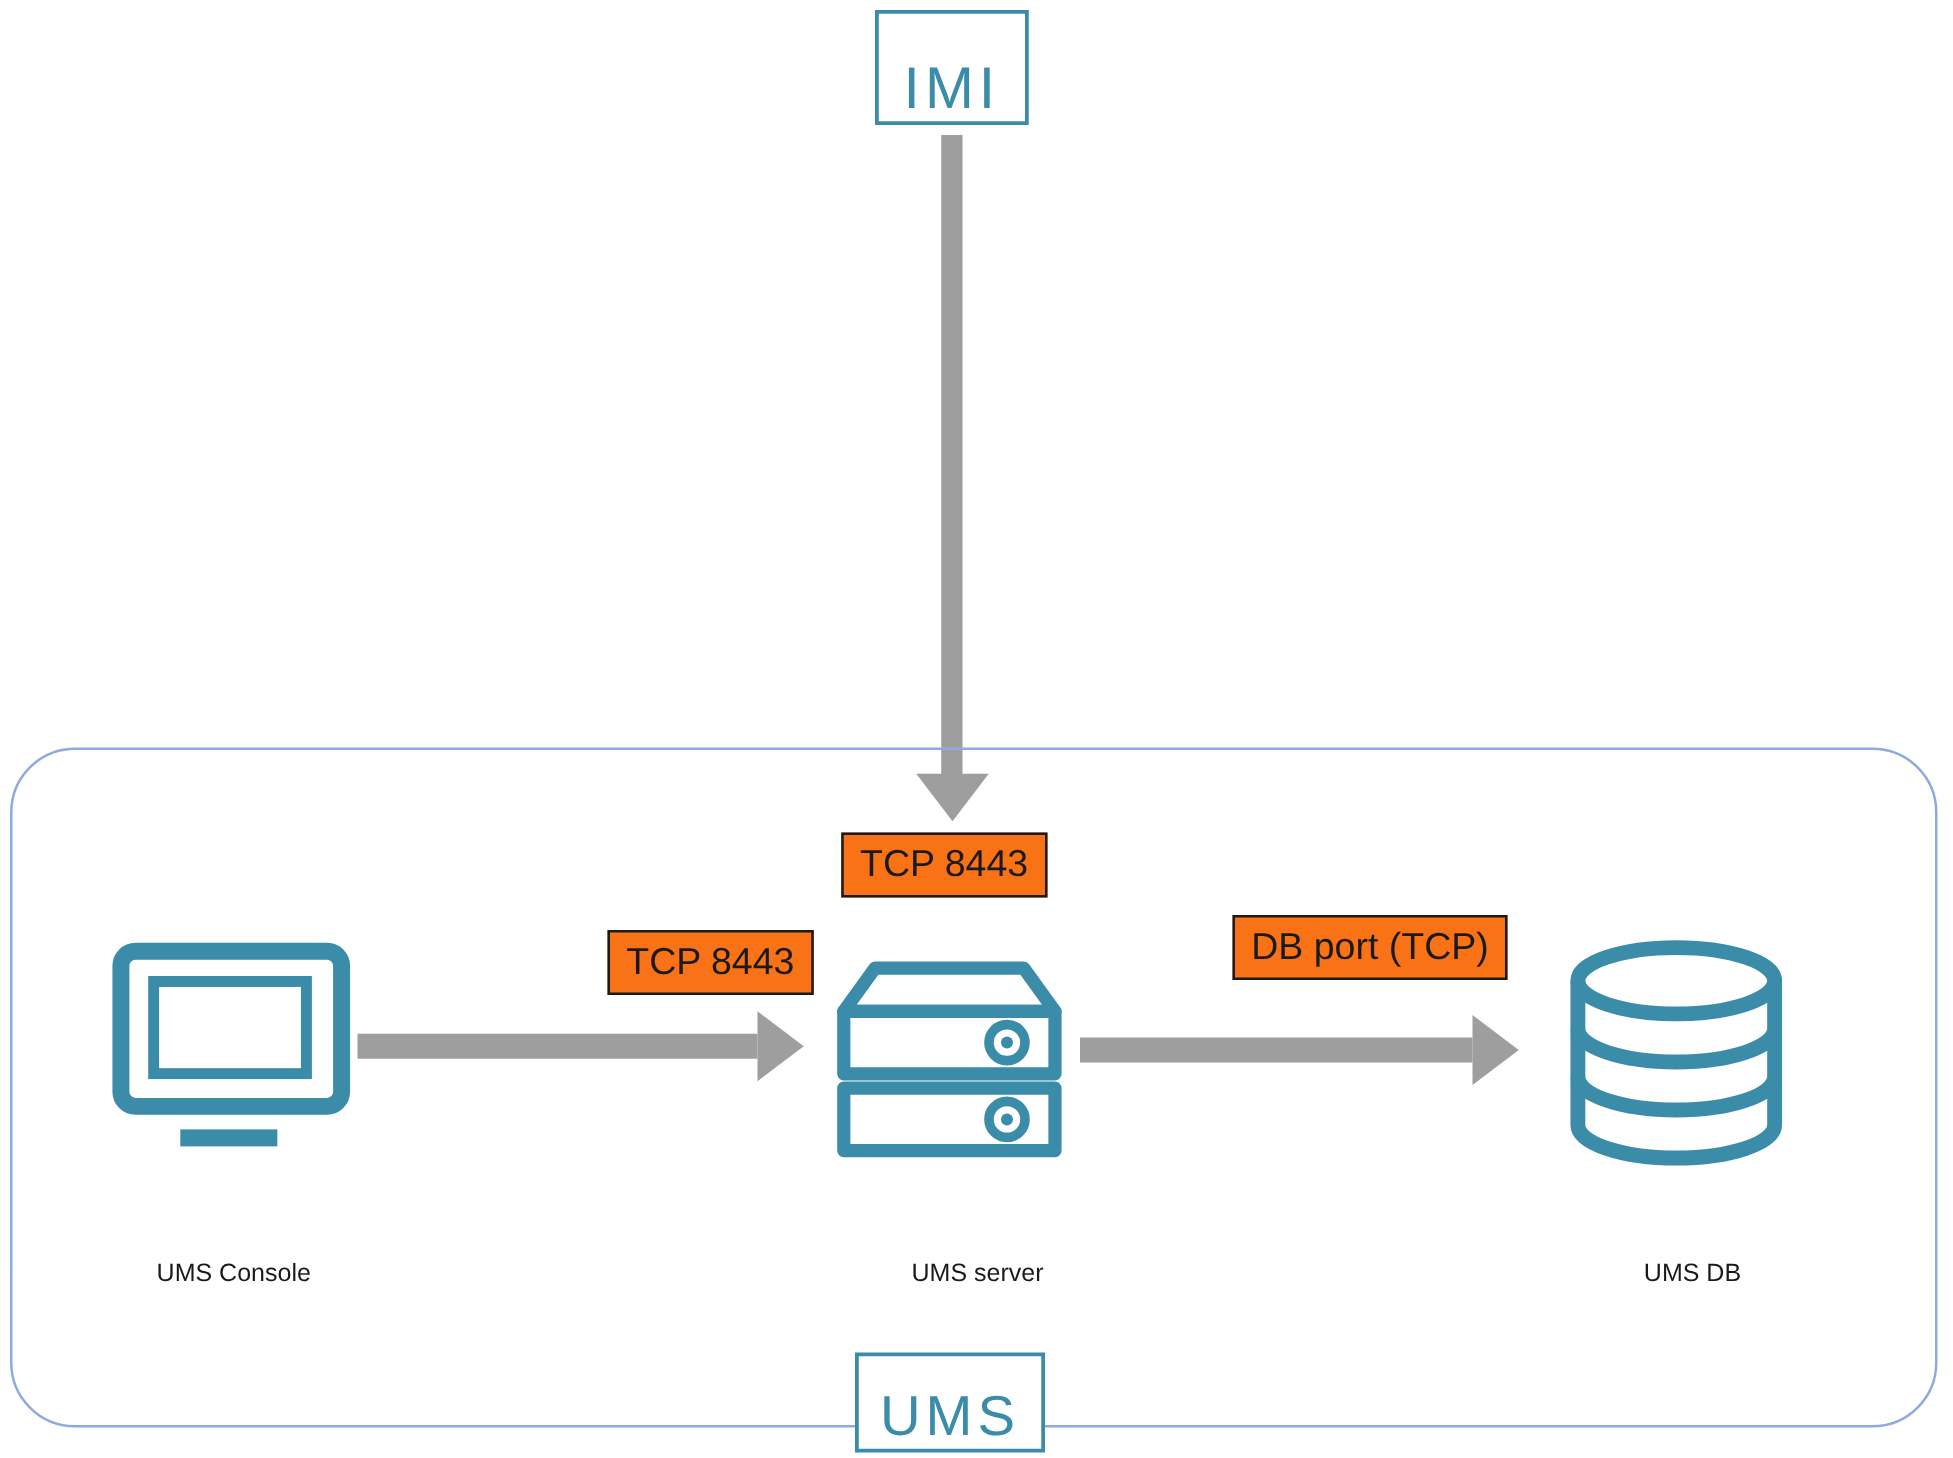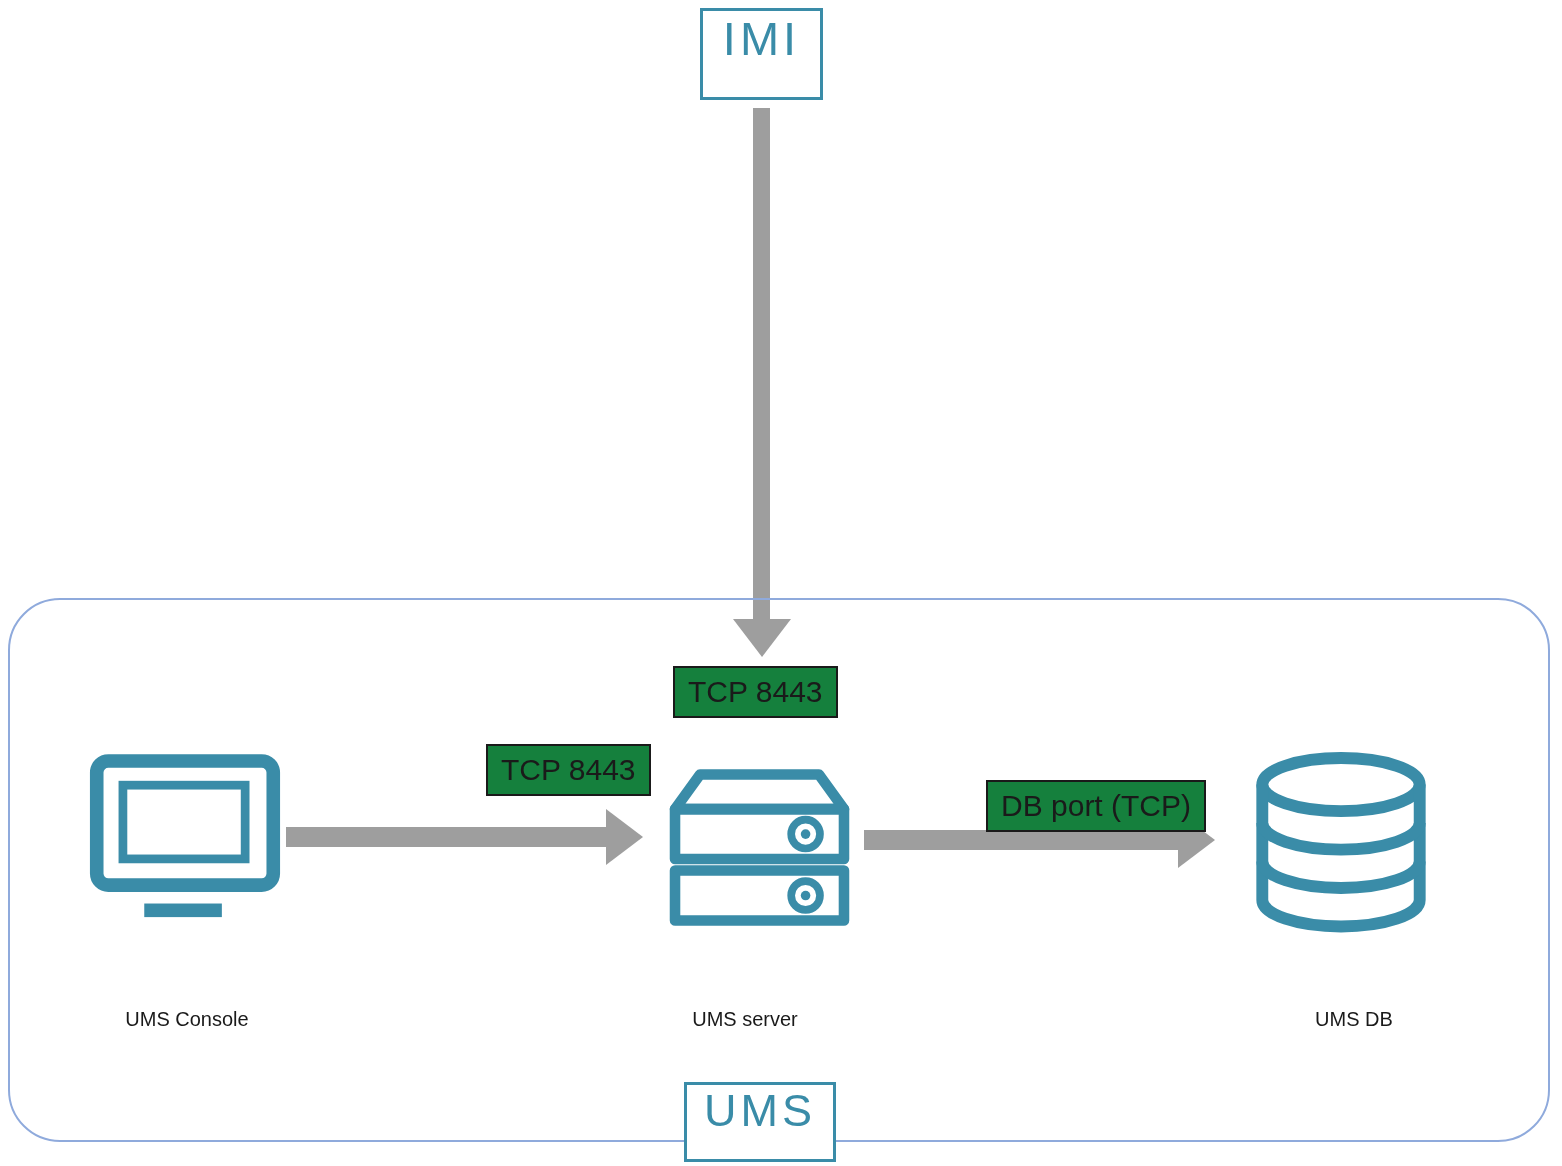--- a/index.html
+++ b/index.html
@@ -12,50 +12,50 @@
   *{box-sizing:border-box;}
   body{margin:0;background:var(--bg);font-family:"Liberation Sans",sans-serif;color:var(--ink);}
   .canvas{position:relative;width:1562px;height:1166px;background:var(--bg);overflow:hidden;}
   .abs{position:absolute;}
 
   
   .chip{
     border:3px solid var(--accent);
     background:#fff;
     color:var(--accent);
-    display:flex;align-items:flex-start;justify-content:center;
+    display:flex;align-items:flex-end;justify-content:center;
     letter-spacing:4px;
     font-weight:400;
   }
   .chip-imi{left:700px;top:8px;width:123px;height:92px;font-size:47px;}
   .chip-ums{left:684px;top:1082px;width:152px;height:80px;font-size:45px;z-index:3;}
 
   
   .group-box{
     left:8px;top:598px;width:1542px;height:544px;
     border:2px solid var(--group-border);
     border-radius:52px;
     background:transparent;
     z-index:1;
   }
 
   
   .port{
     border:2px solid var(--ink);
-    background:#15803d;
+    background:#f97316;
     color:var(--ink);
     font-size:30px;
     line-height:1;
     padding:9px 13px;
     white-space:nowrap;
     z-index:2;
   }
   .port-top{left:673px;top:666px;}
   .port-left{left:486px;top:744px;}
-  .port-right{left:986px;top:780px;}
+  .port-right{left:986px;top:732px;}
 
   
   .h-shaft{background:var(--arrow);height:20px;z-index:1;}
   .h-head{
     width:0;height:0;z-index:1;
     border-top:28px solid transparent;
     border-bottom:28px solid transparent;
     border-left:37px solid var(--arrow);
   }
   .v-shaft{background:var(--arrow);width:17px;z-index:1;}
@@ -80,21 +80,21 @@
   .icon-db{left:1249px;top:748px;width:184px;height:194px;}
   .sa{stroke:var(--accent);fill:none;}
   .fa{fill:var(--accent);stroke:none;}
 
   
   .node-label{
     font-size:20px;color:var(--ink);
     text-align:center;width:260px;z-index:2;
   }
   .label-console{left:57px;top:1008px;}
-  .label-server{left:615px;top:1008px;}
+  .label-server{left:652px;top:1008px;}
   .label-db{left:1224px;top:1008px;}
 </style>
 </head>
 <body>
 
 <div class="canvas">
 
   <div class="abs chip chip-imi">
     <span>IMI</span>
   </div>

